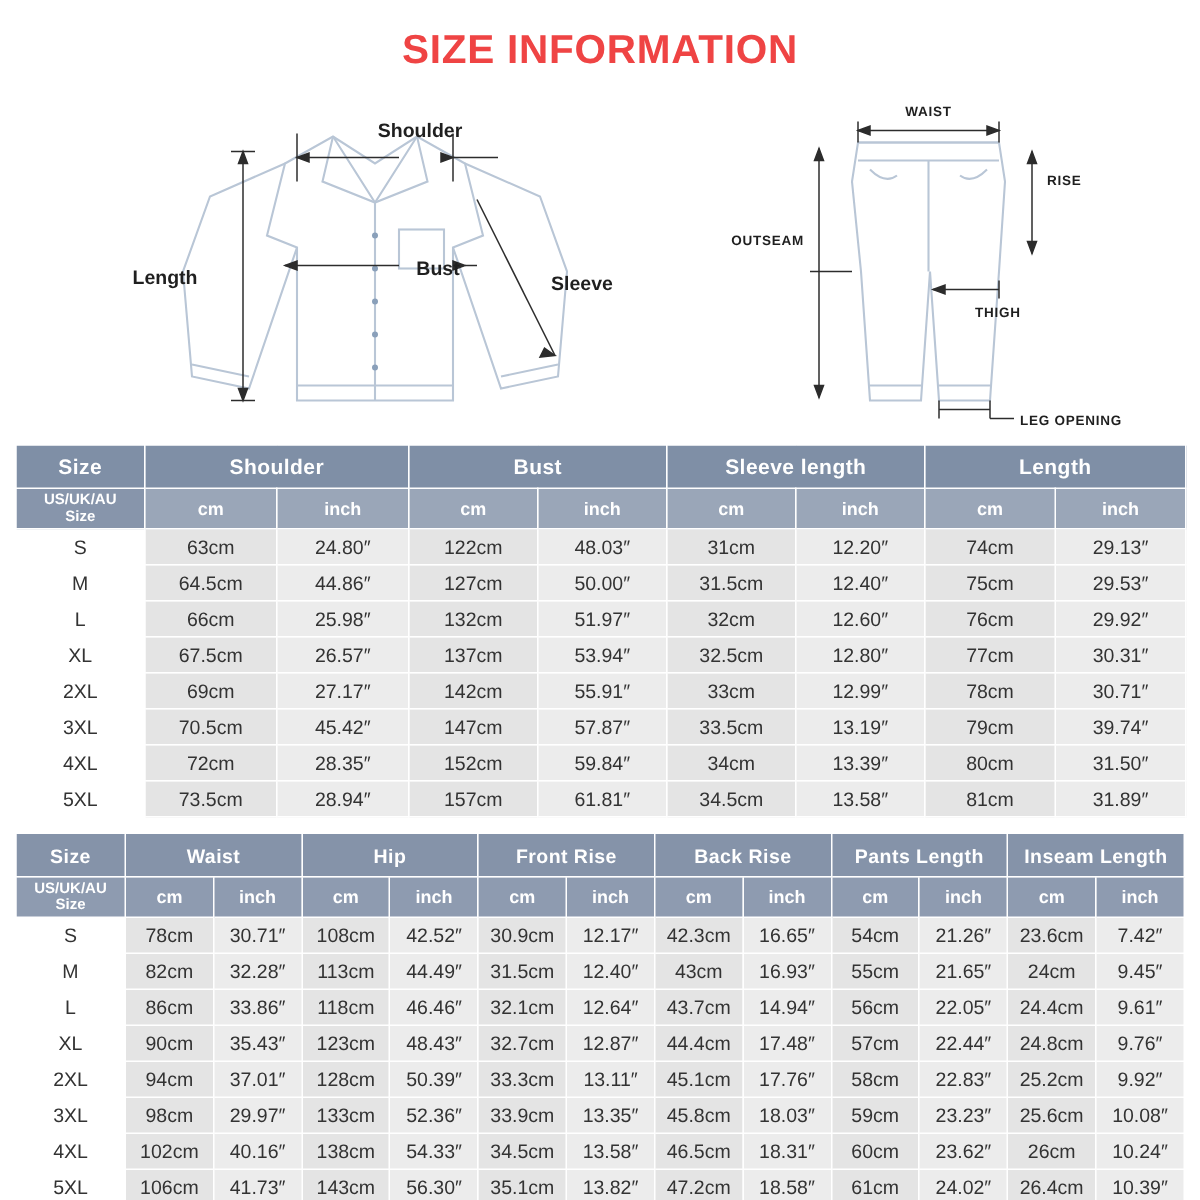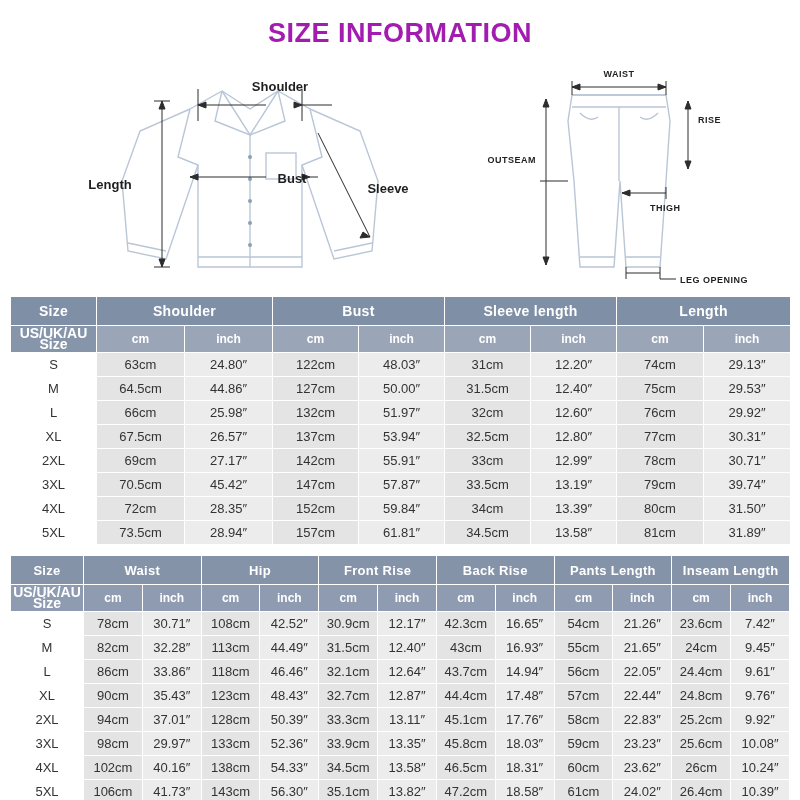--- a/index.html
+++ b/index.html
@@ -19,21 +19,21 @@
     width: 800px;
     height: 800px;
     box-sizing: border-box;
   }
 
   
   .title {
     text-align: center;
     font-size: 27px;
     font-weight: bold;
-    color: #a21caf;
+    color: #ef4444;
     letter-spacing: 0.5px;
     padding: 18px 0 12px 0;
     font-family: "Liberation Sans", sans-serif;
   }
 
   
   .diagram-row {
     position: relative;
     height: 235px;
     margin: 0 10px;
@@ -73,21 +73,21 @@
     color: #ffffff;
     font-weight: bold;
     font-size: 12px;
     height: 26px;
   }
   .hdr-sub td.unit {
     background: #9aa6b8;
     font-weight: bold;
   }
   .hdr-sub td.sizecol {
-    font-size: 14px;
+    font-size: 10px;
     line-height: 11px;
   }
   tbody td {
     background: #ffffff;
     color: #333333;
     font-size: 13px;
   }
   tbody td.size {
     background: #ffffff;
     color: #333333;

